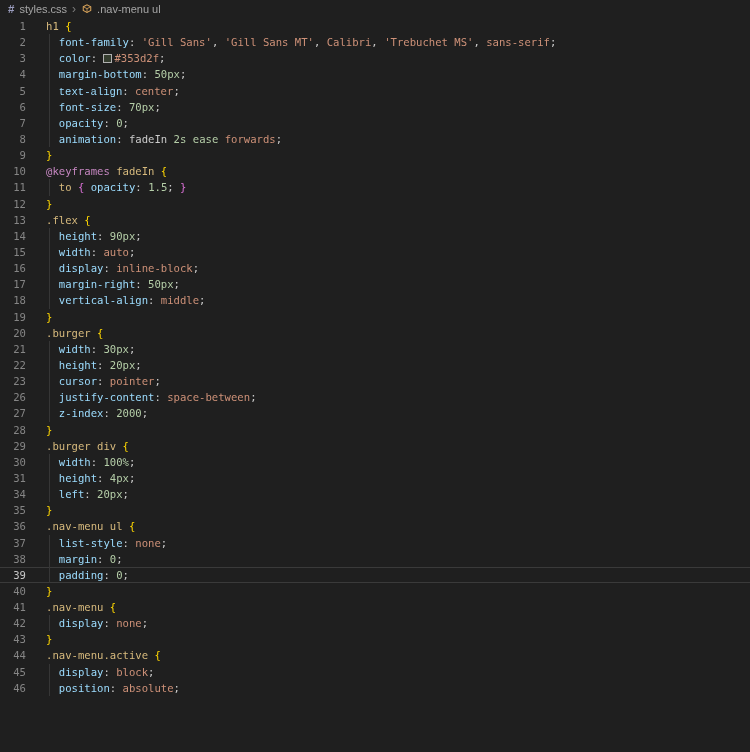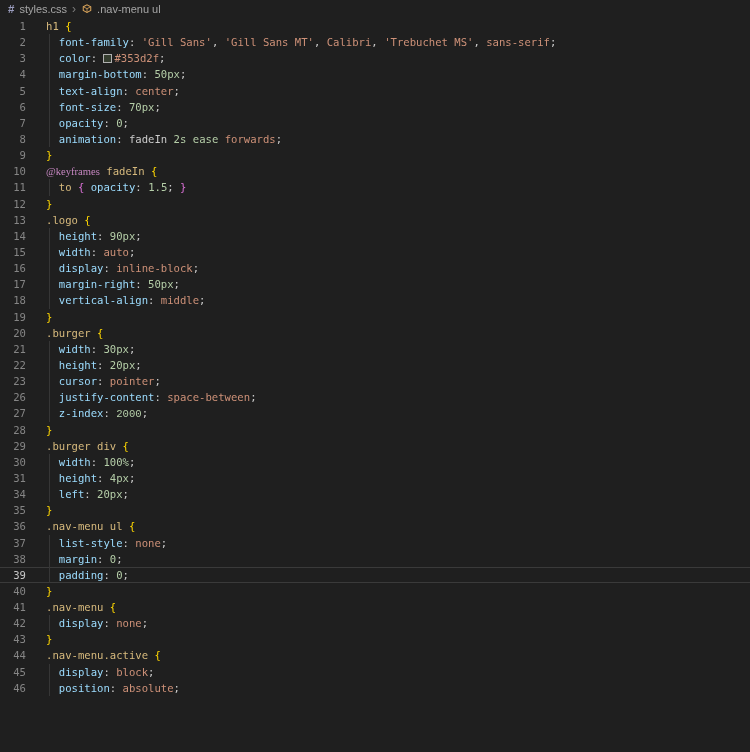--- a/index.html
+++ b/index.html
@@ -57,53 +57,53 @@
       <div class="row">
         <div class="ln">3</div>
         <div class="code"><span class="guide"></span><span style="color: rgb(204, 204, 204);">  </span><span style="color: rgb(156, 220, 254);">color</span><span style="color: rgb(204, 204, 204);">: </span><span class="sw" style="background: rgb(53, 61, 47);"></span><span style="color: rgb(206, 145, 120);">#353d2f</span><span style="color: rgb(204, 204, 204);">;</span></div>
       </div>
       <div class="row">
         <div class="ln">4</div>
         <div class="code"><span class="guide"></span><span style="color: rgb(204, 204, 204);">  </span><span style="color: rgb(156, 220, 254);">margin-bottom</span><span style="color: rgb(204, 204, 204);">: </span><span style="color: rgb(181, 206, 168);">50px</span><span style="color: rgb(204, 204, 204);">;</span></div>
       </div>
       <div class="row">
         <div class="ln">5</div>
-        <div class="code"><span class="guide"></span><span style="color: rgb(204, 204, 204);">  </span><span style="color: rgb(156, 220, 254);">text-align</span><span style="color: rgb(204, 204, 204);">: </span><span style="color: rgb(206, 145, 120);">center</span><span style="color: rgb(204, 204, 204);">;</span></div>
+        <div class="code"><span class="guide"></span><span style="color: rgb(204, 204, 204);">  </span><span style="color: rgb(156, 220, 254); font-family: Liberation Mono, monospace;">text-align</span><span style="color: rgb(204, 204, 204);">: </span><span style="color: rgb(206, 145, 120);">center</span><span style="color: rgb(204, 204, 204);">;</span></div>
       </div>
       <div class="row">
         <div class="ln">6</div>
         <div class="code"><span class="guide"></span><span style="color: rgb(204, 204, 204);">  </span><span style="color: rgb(156, 220, 254);">font-size</span><span style="color: rgb(204, 204, 204);">: </span><span style="color: rgb(181, 206, 168);">70px</span><span style="color: rgb(204, 204, 204);">;</span></div>
       </div>
       <div class="row">
         <div class="ln">7</div>
         <div class="code"><span class="guide"></span><span style="color: rgb(204, 204, 204);">  </span><span style="color: rgb(156, 220, 254);">opacity</span><span style="color: rgb(204, 204, 204);">: </span><span style="color: rgb(181, 206, 168);">0</span><span style="color: rgb(204, 204, 204);">;</span></div>
       </div>
       <div class="row">
         <div class="ln">8</div>
         <div class="code"><span class="guide"></span><span style="color: rgb(204, 204, 204);">  </span><span style="color: rgb(156, 220, 254);">animation</span><span style="color: rgb(204, 204, 204);">: </span><span style="color: rgb(204, 204, 204);">fadeIn</span><span style="color: rgb(204, 204, 204);"> </span><span style="color: rgb(181, 206, 168);">2s</span><span style="color: rgb(204, 204, 204);"> </span><span style="color: rgb(181, 206, 168);">ease</span><span style="color: rgb(204, 204, 204);"> </span><span style="color: rgb(206, 145, 120);">forwards</span><span style="color: rgb(204, 204, 204);">;</span></div>
       </div>
       <div class="row">
         <div class="ln">9</div>
         <div class="code"><span style="color: rgb(255, 215, 0);">}</span></div>
       </div>
       <div class="row">
         <div class="ln">10</div>
-        <div class="code"><span style="color: rgb(197, 134, 192); font-family: Liberation Serif, serif;">@keyframes</span><span style="color: rgb(204, 204, 204);"> </span><span style="color: rgb(215, 186, 125);">fadeIn</span><span style="color: rgb(204, 204, 204);"> </span><span style="color: rgb(255, 215, 0);">{</span></div>
+        <div class="code"><span style="color: rgb(197, 134, 192);">@keyframes</span><span style="color: rgb(204, 204, 204);"> </span><span style="color: rgb(215, 186, 125);">fadeIn</span><span style="color: rgb(204, 204, 204);"> </span><span style="color: rgb(255, 215, 0);">{</span></div>
       </div>
       <div class="row">
         <div class="ln">11</div>
         <div class="code"><span class="guide"></span><span style="color: rgb(204, 204, 204);">  </span><span style="color: rgb(215, 186, 125);">to</span><span style="color: rgb(204, 204, 204);"> </span><span style="color: rgb(218, 112, 214);">{</span><span style="color: rgb(204, 204, 204);"> </span><span style="color: rgb(156, 220, 254);">opacity</span><span style="color: rgb(204, 204, 204);">: </span><span style="color: rgb(181, 206, 168);">1.5</span><span style="color: rgb(204, 204, 204);">; </span><span style="color: rgb(218, 112, 214);">}</span></div>
       </div>
       <div class="row">
         <div class="ln">12</div>
         <div class="code"><span style="color: rgb(255, 215, 0);">}</span></div>
       </div>
       <div class="row">
         <div class="ln">13</div>
-        <div class="code"><span style="color: rgb(215, 186, 125);">.logo</span><span style="color: rgb(204, 204, 204);"> </span><span style="color: rgb(255, 215, 0);">{</span></div>
+        <div class="code"><span style="color: rgb(215, 186, 125);">.flex</span><span style="color: rgb(204, 204, 204);"> </span><span style="color: rgb(255, 215, 0);">{</span></div>
       </div>
       <div class="row">
         <div class="ln">14</div>
         <div class="code"><span class="guide"></span><span style="color: rgb(204, 204, 204);">  </span><span style="color: rgb(156, 220, 254);">height</span><span style="color: rgb(204, 204, 204);">: </span><span style="color: rgb(181, 206, 168);">90px</span><span style="color: rgb(204, 204, 204);">;</span></div>
       </div>
       <div class="row">
         <div class="ln">15</div>
         <div class="code"><span class="guide"></span><span style="color: rgb(204, 204, 204);">  </span><span style="color: rgb(156, 220, 254);">width</span><span style="color: rgb(204, 204, 204);">: </span><span style="color: rgb(206, 145, 120);">auto</span><span style="color: rgb(204, 204, 204);">;</span></div>
       </div>
       <div class="row">
@@ -137,21 +137,21 @@
       <div class="row">
         <div class="ln">23</div>
         <div class="code"><span class="guide"></span><span style="color: rgb(204, 204, 204);">  </span><span style="color: rgb(156, 220, 254);">cursor</span><span style="color: rgb(204, 204, 204);">: </span><span style="color: rgb(206, 145, 120);">pointer</span><span style="color: rgb(204, 204, 204);">;</span></div>
       </div>
       <div class="row">
         <div class="ln">26</div>
         <div class="code"><span class="guide"></span><span style="color: rgb(204, 204, 204);">  </span><span style="color: rgb(156, 220, 254);">justify-content</span><span style="color: rgb(204, 204, 204);">: </span><span style="color: rgb(206, 145, 120);">space-between</span><span style="color: rgb(204, 204, 204);">;</span></div>
       </div>
       <div class="row">
         <div class="ln">27</div>
-        <div class="code"><span class="guide"></span><span style="color: rgb(204, 204, 204);">  </span><span style="color: rgb(156, 220, 254);">z-index</span><span style="color: rgb(204, 204, 204);">: </span><span style="color: rgb(181, 206, 168); font-family: Liberation Mono, monospace;">2000</span><span style="color: rgb(204, 204, 204);">;</span></div>
+        <div class="code"><span class="guide"></span><span style="color: rgb(204, 204, 204);">  </span><span style="color: rgb(156, 220, 254);">z-index</span><span style="color: rgb(204, 204, 204);">: </span><span style="color: rgb(181, 206, 168);">2000</span><span style="color: rgb(204, 204, 204);">;</span></div>
       </div>
       <div class="row">
         <div class="ln">28</div>
         <div class="code"><span style="color: rgb(255, 215, 0);">}</span></div>
       </div>
       <div class="row">
         <div class="ln">29</div>
         <div class="code"><span style="color: rgb(215, 186, 125);">.burger</span><span style="color: rgb(204, 204, 204);"> </span><span style="color: rgb(215, 186, 125);">div</span><span style="color: rgb(204, 204, 204);"> </span><span style="color: rgb(255, 215, 0);">{</span></div>
       </div>
       <div class="row">

